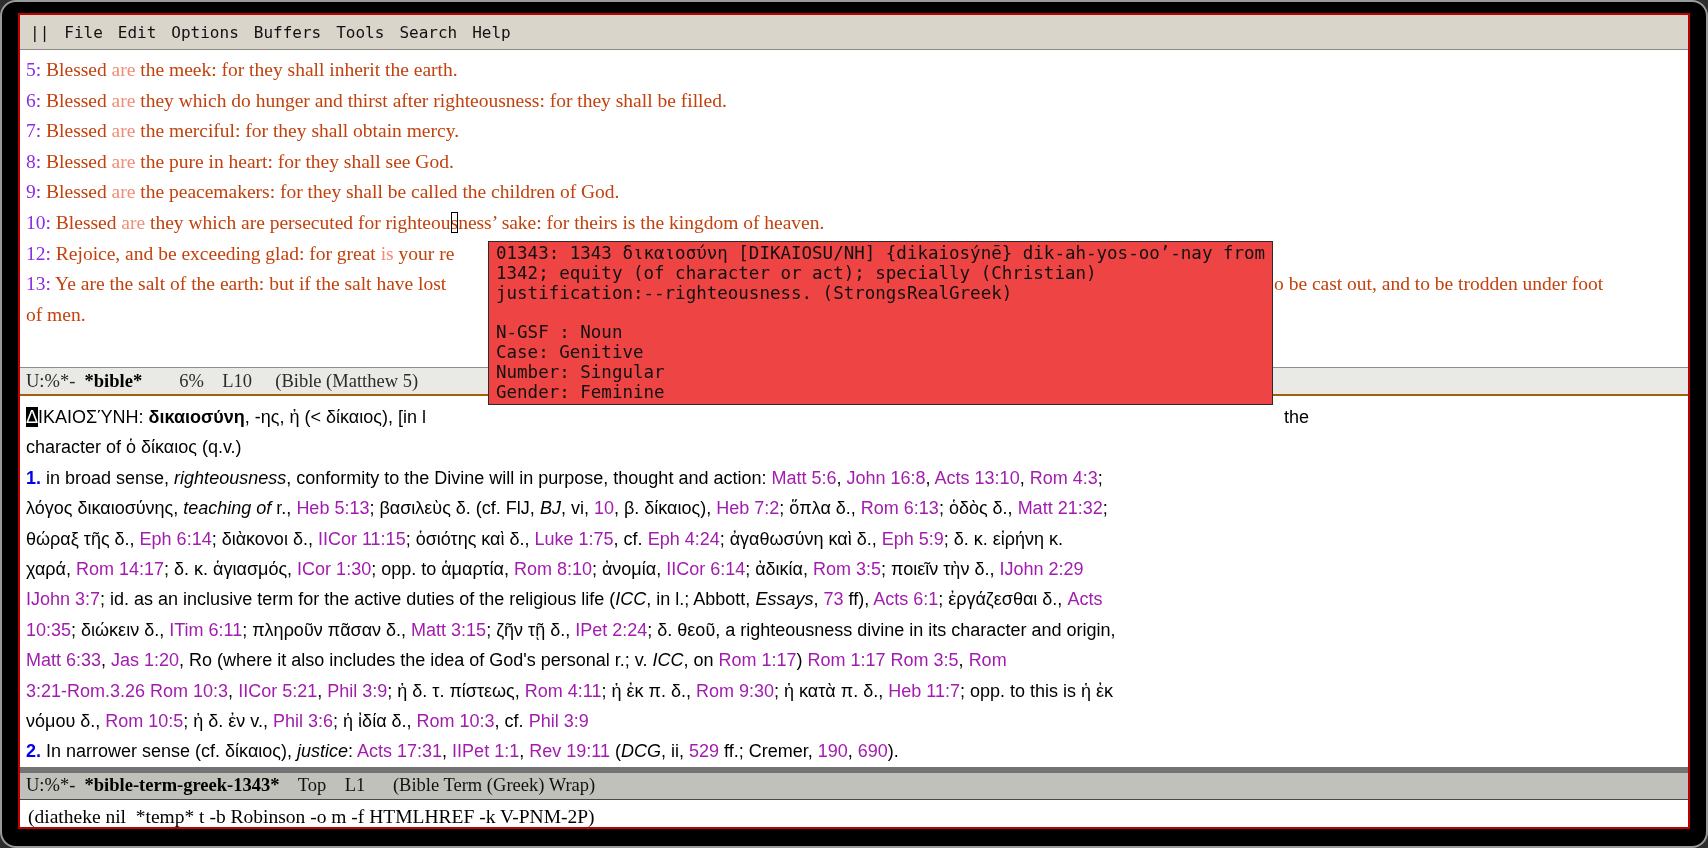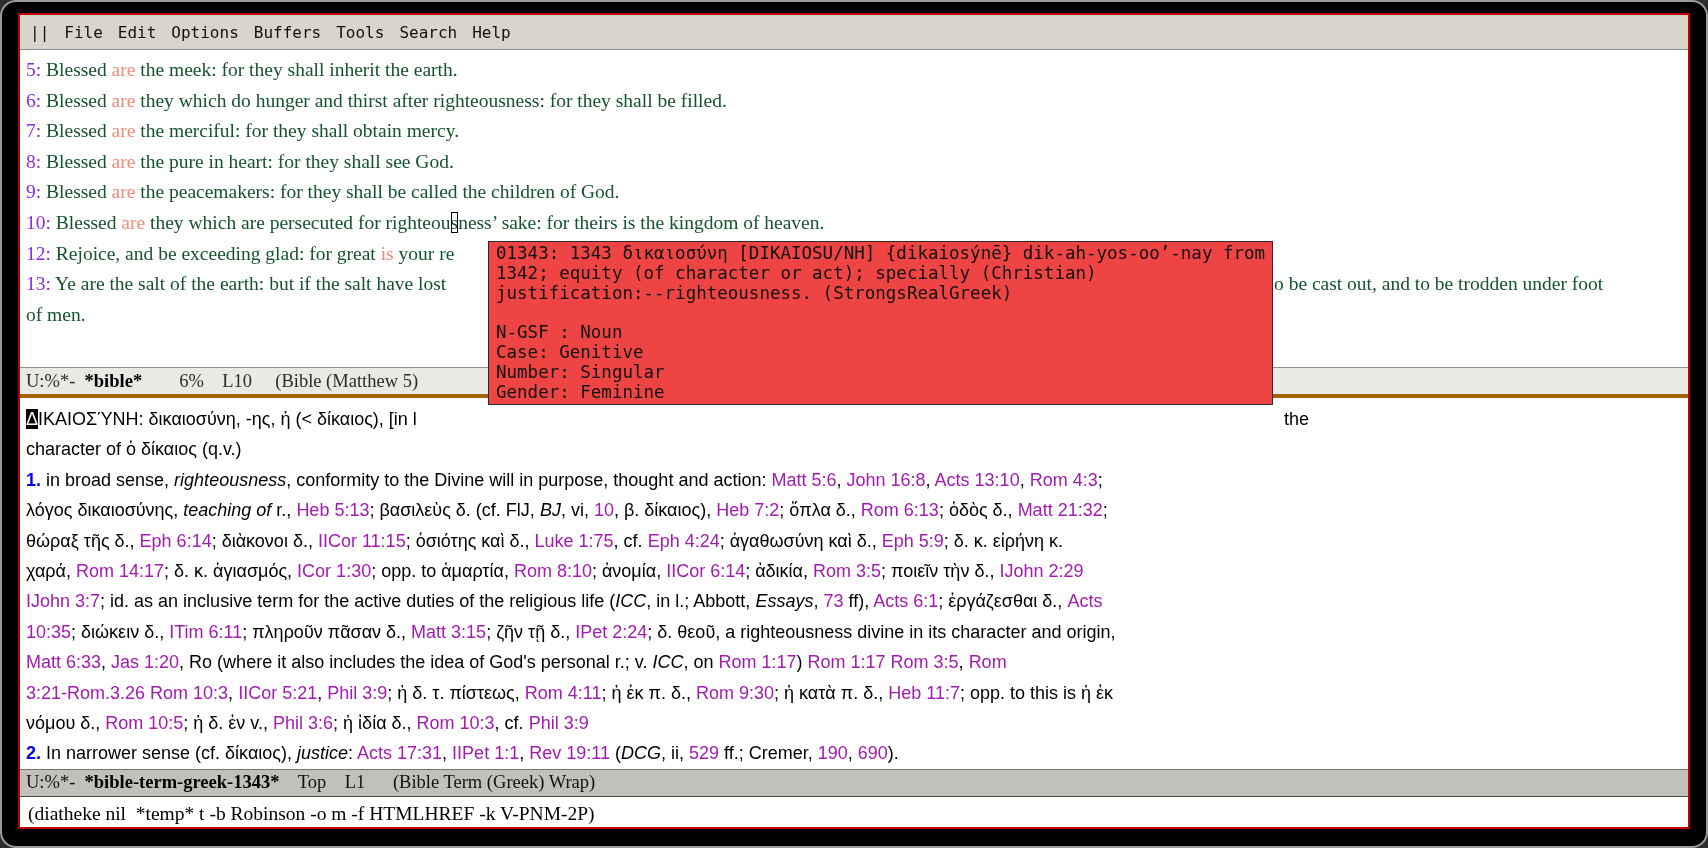--- a/index.html
+++ b/index.html
@@ -8,37 +8,37 @@
   .frame{position:absolute;left:16px;top:11px;right:16px;bottom:17px;
     background:#fff;border:2px solid #c00000;display:flex;flex-direction:column;overflow:hidden;}
   .menubar{flex:0 0 auto;height:34px;background:#d9d5cb;border-bottom:1px solid #8a8a84;
     font-family:"DejaVu Sans Mono",monospace;font-size:16px;color:#111;
     display:flex;align-items:center;padding-left:10px;}
   .menubar span{margin-right:15px;white-space:pre;}
   .buffer{background:#fff;}
   .bible{flex:0 0 auto;height:312px;padding:5px 0 0 6px;
     font-family:"Liberation Serif",serif;font-size:19.5px;line-height:30.6px;color:#f00000;}
   .line{white-space:pre;position:relative;}
-  .red{color:#14532d;}
+  .red{color:#c2410c;}
   .salmon{color:#f28b78;}
   .vnum{color:#8a2be2;}
   .hollow{outline:1.5px solid #000;outline-offset:-1px;}
   .absfrag{position:absolute;top:0;}
-  .ml{flex:0 0 auto;height:26px;background:#e9e9e5;border-top:1px solid #8e8e8a;border-bottom:4px solid #a16207;
+  .ml{flex:0 0 auto;height:26px;background:#e9e9e5;border-top:1px solid #8e8e8a;border-bottom:2px solid #a16207;
     font-family:"Liberation Serif",serif;font-size:18.5px;color:#2b2b2b;
     display:flex;align-items:center;padding-left:6px;}
   .ml .line{display:inline;}
   .mlb{font-weight:bold;color:#000;}
-  .ml2{background:#c1c1bc;border-top:1px solid #737373;border-bottom:1px solid #4a4a4a;color:#111;}
+  .ml2{background:#c1c1bc;border-top:6px solid #737373;border-bottom:1px solid #4a4a4a;color:#111;}
   .lexicon{flex:1 1 auto;padding:6px 0 0 6px;
     font-family:"Liberation Sans",sans-serif;font-size:18px;line-height:30.4px;color:#000;}
   .link{color:#a21caf;}
   .bluebold{color:#0000ee;font-weight:bold;}
   .iu{font-style:italic;text-align:right;}
-  .bold{font-weight:normal;}
+  .bold{font-weight:bold;}
   .blockcur{background:#000;color:#fff;}
   .minibuffer{flex:0 0 auto;height:34px;background:#fff;
     font-family:"Liberation Serif",serif;font-size:19.5px;color:#000;
     display:flex;align-items:center;padding-left:8px;white-space:pre;}
   .tooltip{position:absolute;left:468px;top:226px;z-index:10;
     background:#ef4444;border:1px solid #2b2b2b;color:#111;
     font-family:"DejaVu Sans Mono",monospace;font-size:17.5px;line-height:19.8px;
     padding:2px 7px;white-space:pre;}
 </style>
 </head>

